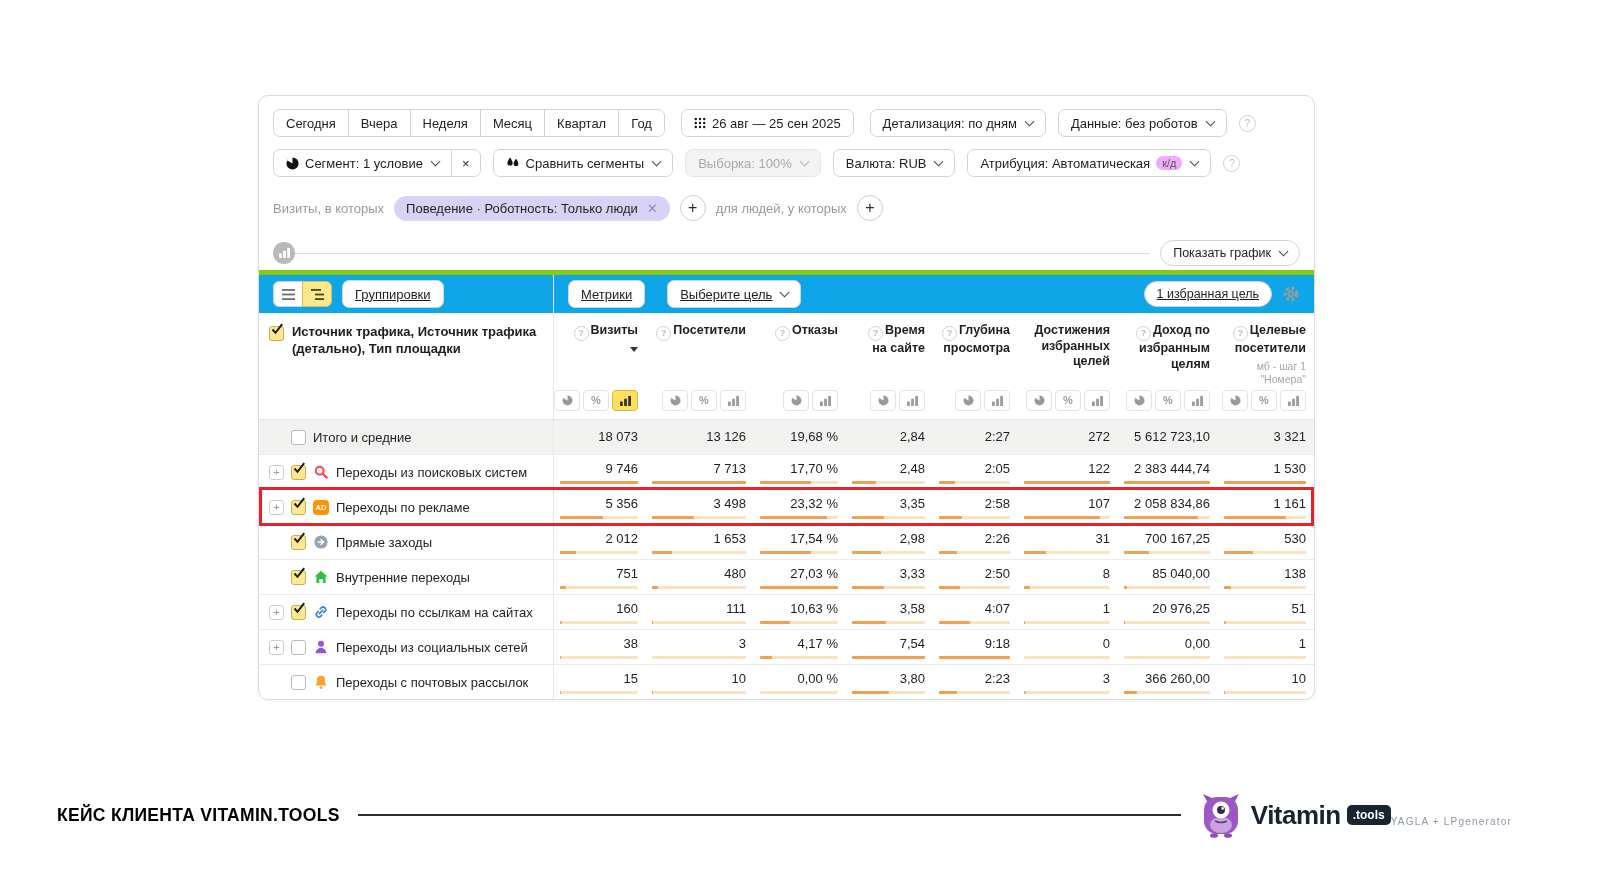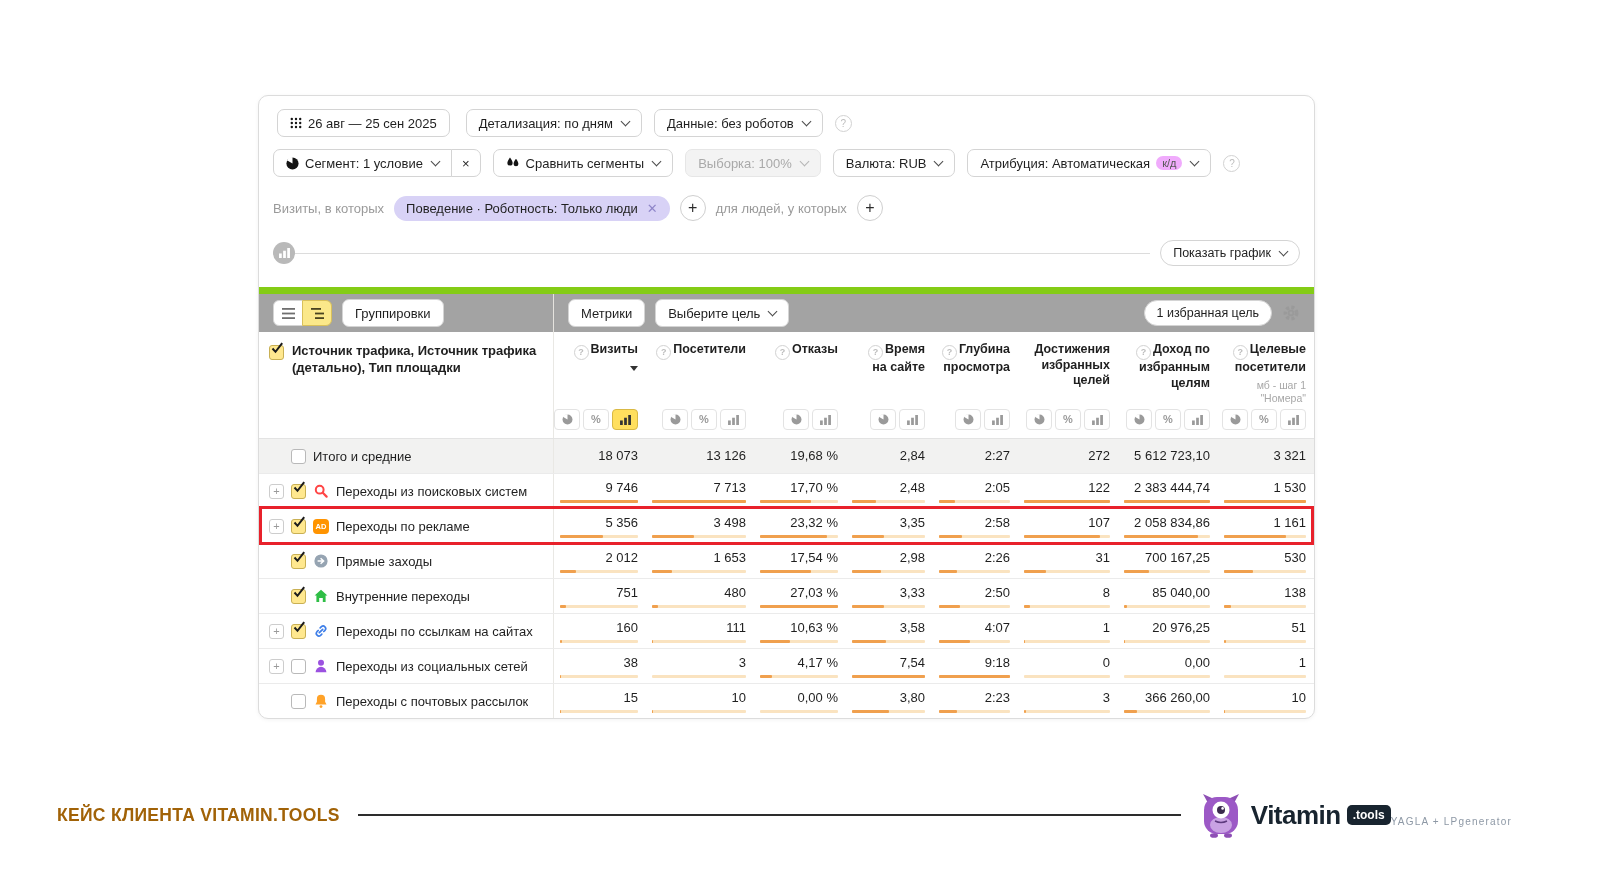--- a/index.html
+++ b/index.html
@@ -26,31 +26,31 @@
   .badge{background:#f0abfc;border-radius:9px;padding:1px 6px;font-size:11px;color:#565656;}
 
   .row1{display:flex;gap:12px;padding:13px 14px 5px;align-items:center;}
   .row2{display:flex;gap:12px;padding:7px 14px;align-items:center;}
   .row3{display:flex;gap:10px;padding:11px 14px 6px;align-items:center;font-size:13px;color:#9a9a9a;}
   .chip{background:#d8d2f6;border-radius:15px;padding:5px 12px;color:#1f1f1f;
         display:inline-flex;gap:9px;align-items:center;font-size:13px;}
   .chip .x{color:#8f86c9;font-size:13px;cursor:pointer;}
   .round-btn{width:26px;height:26px;border-radius:50%;border:1px solid #cfcfcf;background:#fff;
              display:inline-flex;align-items:center;justify-content:center;font-size:16px;color:#2c2c2c;cursor:pointer;}
-  .row4{display:flex;align-items:center;padding:13px 14px 21px;}
+  .row4{display:flex;align-items:center;padding:13px 14px 4px;}
   .slider-handle{width:22px;height:22px;border-radius:50%;background:#b9b9b9;display:flex;
                  align-items:center;justify-content:center;color:#fff;flex:none;cursor:grab;}
   .slider-line{flex:1;border-top:1px solid #dcdcdc;}
   .show-chart{height:26px;border-radius:14px;font-size:12.5px;margin-left:10px;}
 
   
-  .t-toolbar{display:flex;align-items:center;background:#a3a3a3;border-top:7px solid #84cc16;height:38px;}
+  .t-toolbar{display:flex;align-items:center;background:#0ea5e9;border-top:5px solid #84cc16;height:38px;text-decoration:underline;}
   .t-toolbar .left{width:295px;flex:none;display:flex;gap:10px;align-items:center;
                    padding:0 14px;box-sizing:border-box;border-right:1px solid #e5e3de;height:100%;}
-  .t-toolbar .mid{flex:1;display:flex;gap:10px;align-items:center;padding:0 14px;}
+  .t-toolbar .mid{flex:1;display:flex;gap:22px;align-items:center;padding:0 14px;}
   .t-toolbar .right{display:flex;align-items:center;gap:10px;padding-right:14px;}
   .mini-toggle{display:inline-flex;}
   .tg{width:30px;height:26px;border:1px solid #d4d4d4;background:#fff;display:inline-flex;
       align-items:center;justify-content:center;color:#6f6f6f;box-sizing:border-box;cursor:pointer;}
   .tg:first-child{border-radius:6px 0 0 6px;}
   .tg:last-child{border-radius:0 6px 6px 0;margin-left:-1px;}
   .tg.on{background:#fbe88a;border-color:#d9c05a;color:#4a4420;}
   .pill{height:26px;border-radius:14px;font-size:12.5px;}
 
   
@@ -87,35 +87,43 @@
   .row-label{white-space:nowrap;overflow:hidden;text-overflow:ellipsis;cursor:pointer;}
   .num-cell{position:relative;text-align:right;padding:6px 8px 0 4px;font-size:13px;white-space:nowrap;box-sizing:border-box;}
   .t-row.total .num-cell{padding-top:9px;}
   .bar-track{position:absolute;left:6px;right:8px;bottom:5px;height:3.5px;background:#fae3c0;border-radius:1px;}
   .bar-fill{position:absolute;left:0;top:0;bottom:0;background:#f0a04e;border-radius:1px;}
   .t-row.hl::after{content:"";position:absolute;left:0;right:0;top:-3px;bottom:-2px;
                    border:3px solid #e8212b;pointer-events:none;z-index:3;}
 
   
   .footer{position:absolute;left:57px;right:88px;top:792px;display:flex;align-items:center;gap:18px;}
-  .caption{font-size:17.5px;font-weight:bold;letter-spacing:.3px;color:#a16207;white-space:nowrap;}
+  .caption{font-size:17.5px;font-weight:bold;letter-spacing:.3px;color:#000000;white-space:nowrap;}
   .f-line{flex:1;border-top:2px solid #2d2d2d;}
   .logo{display:flex;align-items:center;gap:8px;}
   .logo-col{display:flex;flex-direction:row;}
   .logo-row{display:flex;align-items:center;gap:6px;}
   .logo-name{font-size:26px;font-weight:bold;color:#18242f;letter-spacing:-.5px;line-height:1;}
   .logo-badge{background:#18242f;color:#fff;font-size:12px;font-weight:bold;padding:3px 6px;border-radius:5px;}
   .logo-sub{font-size:10px;color:#8d98a5;letter-spacing:1.2px;margin-top:14px;text-align:center;}
 </style>
 </head>
 <body>
 
 <div class="panel">
 
   <div class="row1">
+    <span class="seg-group">
+      <button class="btn">Сегодня</button>
+      <button class="btn">Вчера</button>
+      <button class="btn">Неделя</button>
+      <button class="btn">Месяц</button>
+      <button class="btn">Квартал</button>
+      <button class="btn">Год</button>
+    </span>
     <button class="btn" style="margin-left:4px;">
       <span style="display:inline-flex;">
         <svg width="12" height="12" viewBox="0 0 12 12" fill="#151515">
             <circle cx="1.8" cy="2" r="1.2"></circle>
             <circle cx="6" cy="2" r="1.2"></circle>
             <circle cx="10.2" cy="2" r="1.2"></circle>
             <circle cx="1.8" cy="6" r="1.2"></circle>
             <circle cx="6" cy="6" r="1.2"></circle>
             <circle cx="10.2" cy="6" r="1.2"></circle>
             <circle cx="1.8" cy="10" r="1.2"></circle>

